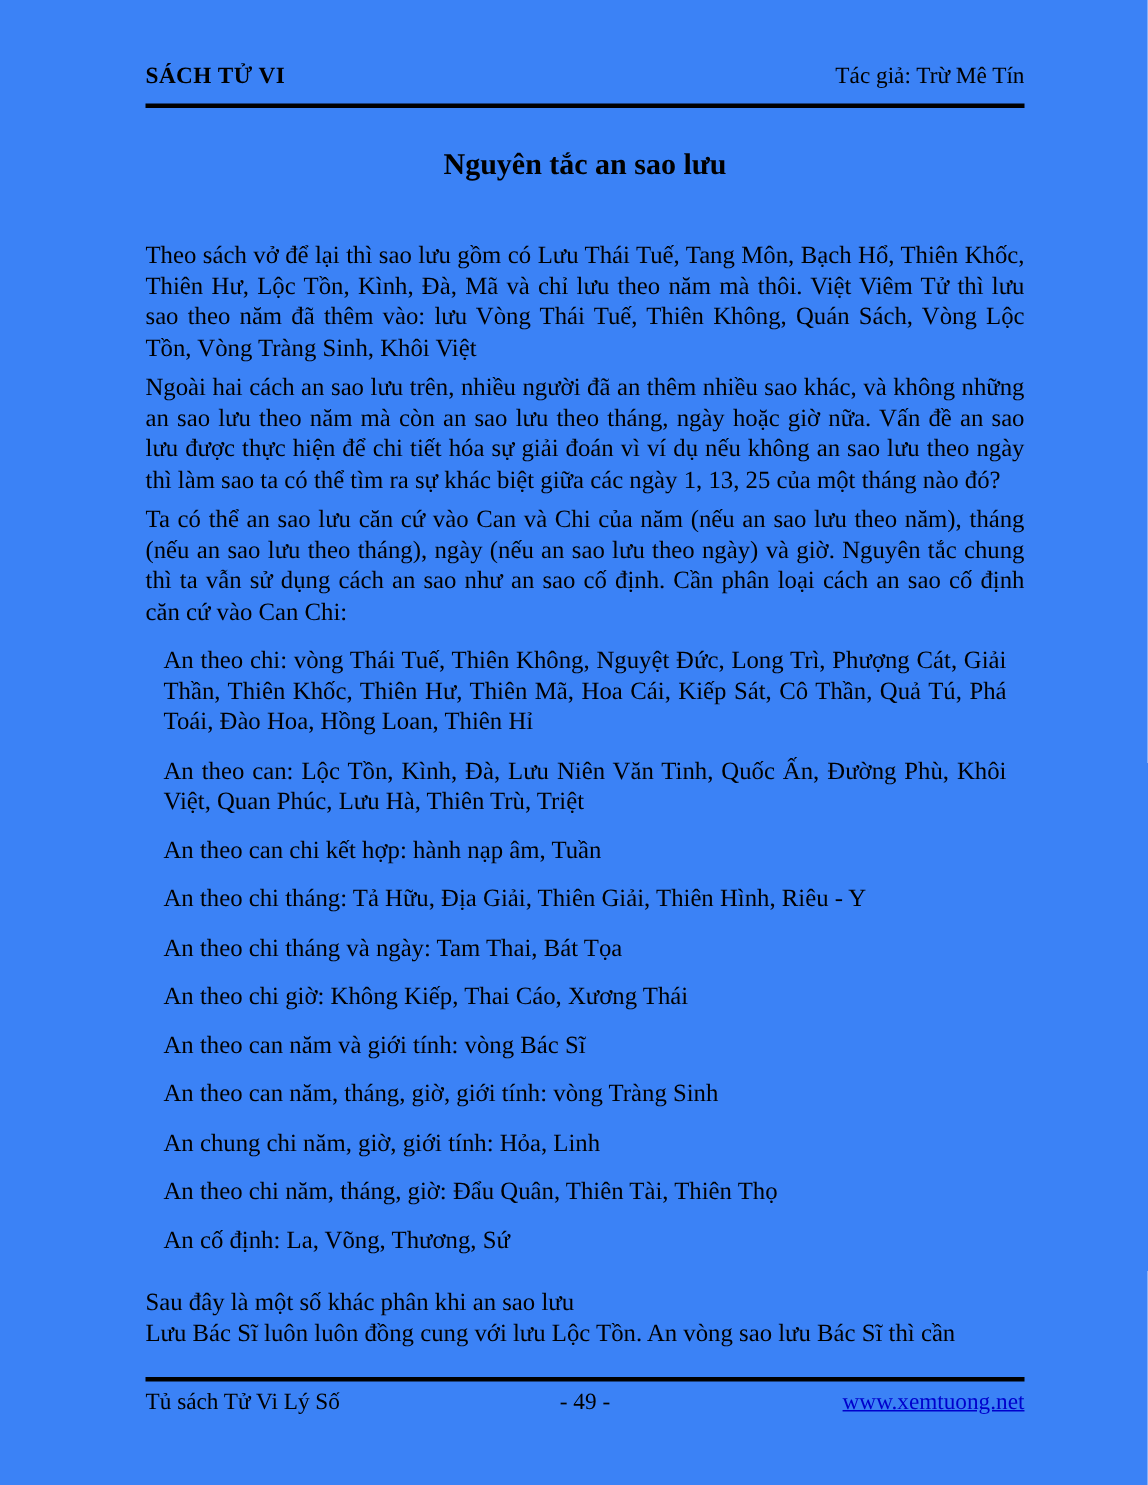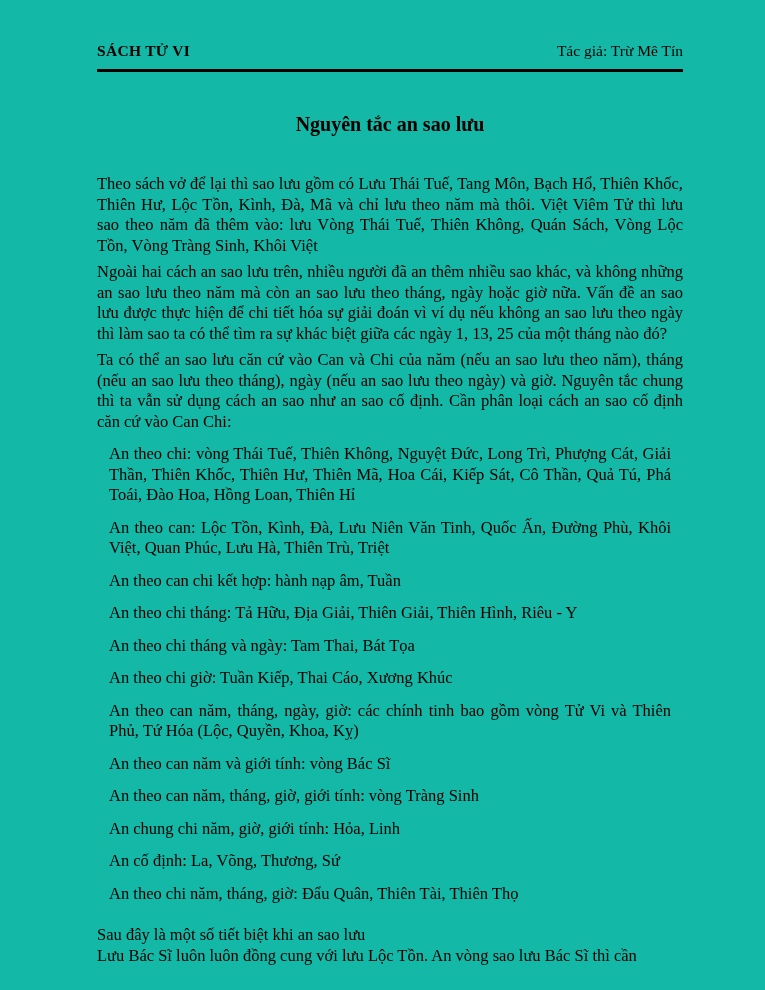--- a/index.html
+++ b/index.html
@@ -4,37 +4,37 @@
 <style>
   * { margin: 0; padding: 0; box-sizing: border-box; }
   html, body { background: #ffffff; }
   body {
     width: 765px; height: 990px;
     position: relative;
     font-family: "Liberation Serif", "DejaVu Serif", serif;
     color: #000000;
     overflow: hidden;
   }
-  .page { position: absolute; inset: 0; background: #14b8a6; }
+  .page { position: absolute; inset: 0; background: #3b82f6; }
 
   
   .header {
     position: absolute; top: 42px; left: 97px; width: 586px;
     display: flex; justify-content: space-between; align-items: baseline;
     font-size: 15.5px;
   }
   .header .book-title { font-weight: bold; letter-spacing: 0.3px; }
   .header-hr {
     position: absolute; top: 69px; left: 97px; width: 586px;
     height: 3px; background: #000000;
   }
 
   
   .content {
-    position: absolute; top: 112px; left: 97px; width: 586px;
+    position: absolute; top: 98px; left: 97px; width: 586px;
     font-size: 16.5px; line-height: 20.5px;
   }
   .content h1 {
     font-size: 20px; font-weight: bold; text-align: center;
     margin-bottom: 38px; line-height: 24px;
   }
   .para { text-align: justify; margin-bottom: 6px; }
   .rules p { text-align: justify; margin: 12px; }
   .closing { margin-top: 21px; }
   .closing p { text-align: justify; margin: 0; }
@@ -69,29 +69,36 @@
     <p class="para">Theo sách vở để lại thì sao lưu gồm có Lưu Thái Tuế, Tang Môn, Bạch Hổ, Thiên Khốc, Thiên Hư, Lộc Tồn, Kình, Đà, Mã và chỉ lưu theo năm mà thôi. Việt Viêm Tử thì lưu sao theo năm đã thêm vào: lưu Vòng Thái Tuế, Thiên Không, Quán Sách, Vòng Lộc Tồn, Vòng Tràng Sinh, Khôi Việt</p>
     <p class="para">Ngoài hai cách an sao lưu trên, nhiều người đã an thêm nhiều sao khác, và không những an sao lưu theo năm mà còn an sao lưu theo tháng, ngày hoặc giờ nữa. Vấn đề an sao lưu được thực hiện để chi tiết hóa sự giải đoán vì ví dụ nếu không an sao lưu theo ngày thì làm sao ta có thể tìm ra sự khác biệt giữa các ngày 1, 13, 25 của một tháng nào đó?</p>
     <p class="para">Ta có thể an sao lưu căn cứ vào Can và Chi của năm (nếu an sao lưu theo năm), tháng (nếu an sao lưu theo tháng), ngày (nếu an sao lưu theo ngày) và giờ. Nguyên tắc chung thì ta vẫn sử dụng cách an sao như an sao cố định. Cần phân loại cách an sao cố định căn cứ vào Can Chi:</p>
 
     <div class="rules">
       <p>An theo chi: vòng Thái Tuế, Thiên Không, Nguyệt Đức, Long Trì, Phượng Cát, Giải Thần, Thiên Khốc, Thiên Hư, Thiên Mã, Hoa Cái, Kiếp Sát, Cô Thần, Quả Tú, Phá Toái, Đào Hoa, Hồng Loan, Thiên Hỉ</p>
       <p>An theo can: Lộc Tồn, Kình, Đà, Lưu Niên Văn Tinh, Quốc Ấn, Đường Phù, Khôi Việt, Quan Phúc, Lưu Hà, Thiên Trù, Triệt</p>
       <p>An theo can chi kết hợp: hành nạp âm, Tuần</p>
       <p>An theo chi tháng: Tả Hữu, Địa Giải, Thiên Giải, Thiên Hình, Riêu - Y</p>
       <p>An theo chi tháng và ngày: Tam Thai, Bát Tọa</p>
-      <p>An theo chi giờ: Tuần Kiếp, Thai Cáo, Xương Khúc</p>
-      <p>An theo can năm, tháng, ngày, giờ: các chính tinh bao gồm vòng Tử Vi và Thiên Phủ, Tứ Hóa (Lộc, Quyền, Khoa, Kỵ)</p>
+      <p>An theo chi giờ: Không Kiếp, Thai Cáo, Xương Thái</p>
       <p>An theo can năm và giới tính: vòng Bác Sĩ</p>
       <p>An theo can năm, tháng, giờ, giới tính: vòng Tràng Sinh</p>
       <p>An chung chi năm, giờ, giới tính: Hỏa, Linh</p>
+      <p>An theo chi năm, tháng, giờ: Đẩu Quân, Thiên Tài, Thiên Thọ</p>
       <p>An cố định: La, Võng, Thương, Sứ</p>
-      <p>An theo chi năm, tháng, giờ: Đẩu Quân, Thiên Tài, Thiên Thọ</p>
     </div>
 
     <div class="closing">
-      <p>Sau đây là một số tiết biệt khi an sao lưu</p>
+      <p>Sau đây là một số khác phân khi an sao lưu</p>
       <p>Lưu Bác Sĩ luôn luôn đồng cung với lưu Lộc Tồn. An vòng sao lưu Bác Sĩ thì cần</p>
     </div>
   </div>
 
+  <div class="footer">
+    <div class="footer-hr"></div>
+    <div class="footer-row">
+      <span class="footer-series">Tủ sách Tử Vi Lý Số</span>
+      <span class="footer-page">- 49 -</span>
+      <span class="footer-link-wrap"><a class="link">www.xemtuong.net</a></span>
+    </div>
+  </div>
 
 </div>
 
 </body></html>

